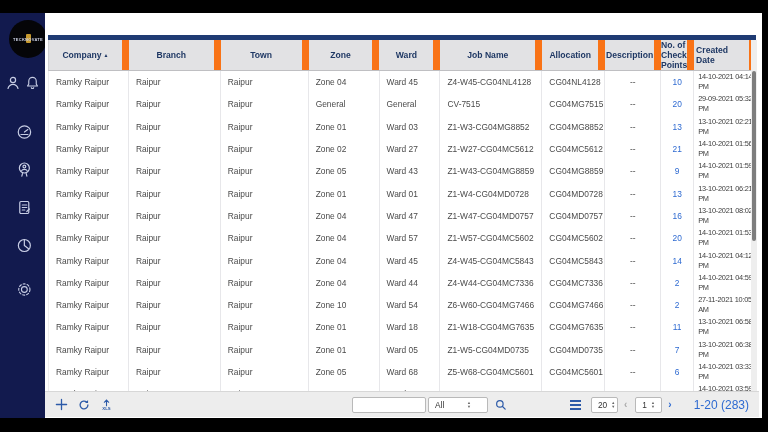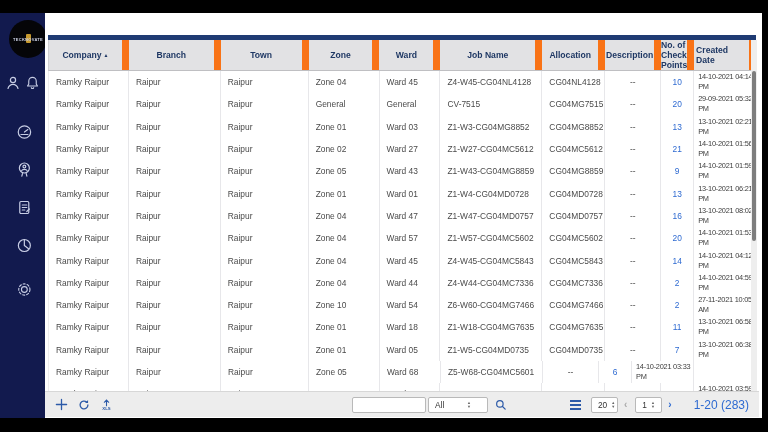--- a/index.html
+++ b/index.html
@@ -350,20 +350,21 @@
           <div class="td c8 ac link">7</div>
           <div class="td c9 date">13-10-2021&nbsp;06:38 PM</div>
         </div>
         <div class="tr">
           <div class="td c0">Ramky Raipur</div>
           <div class="td c1">Raipur</div>
           <div class="td c2">Raipur</div>
           <div class="td c3">Zone 05</div>
           <div class="td c4">Ward 68</div>
           <div class="td c5">Z5-W68-CG04MC5601</div>
+          <div class="td c6">CG04MC5601</div>
           <div class="td c7 ac">--</div>
           <div class="td c8 ac link">6</div>
           <div class="td c9 date">14-10-2021&nbsp;03:33 PM</div>
         </div>
         <div class="tr">
           <div class="td c0">Ramky Raipur</div>
           <div class="td c1">Raipur</div>
           <div class="td c2">Raipur</div>
           <div class="td c3">Zone 02</div>
           <div class="td c4">Ward 14</div>

